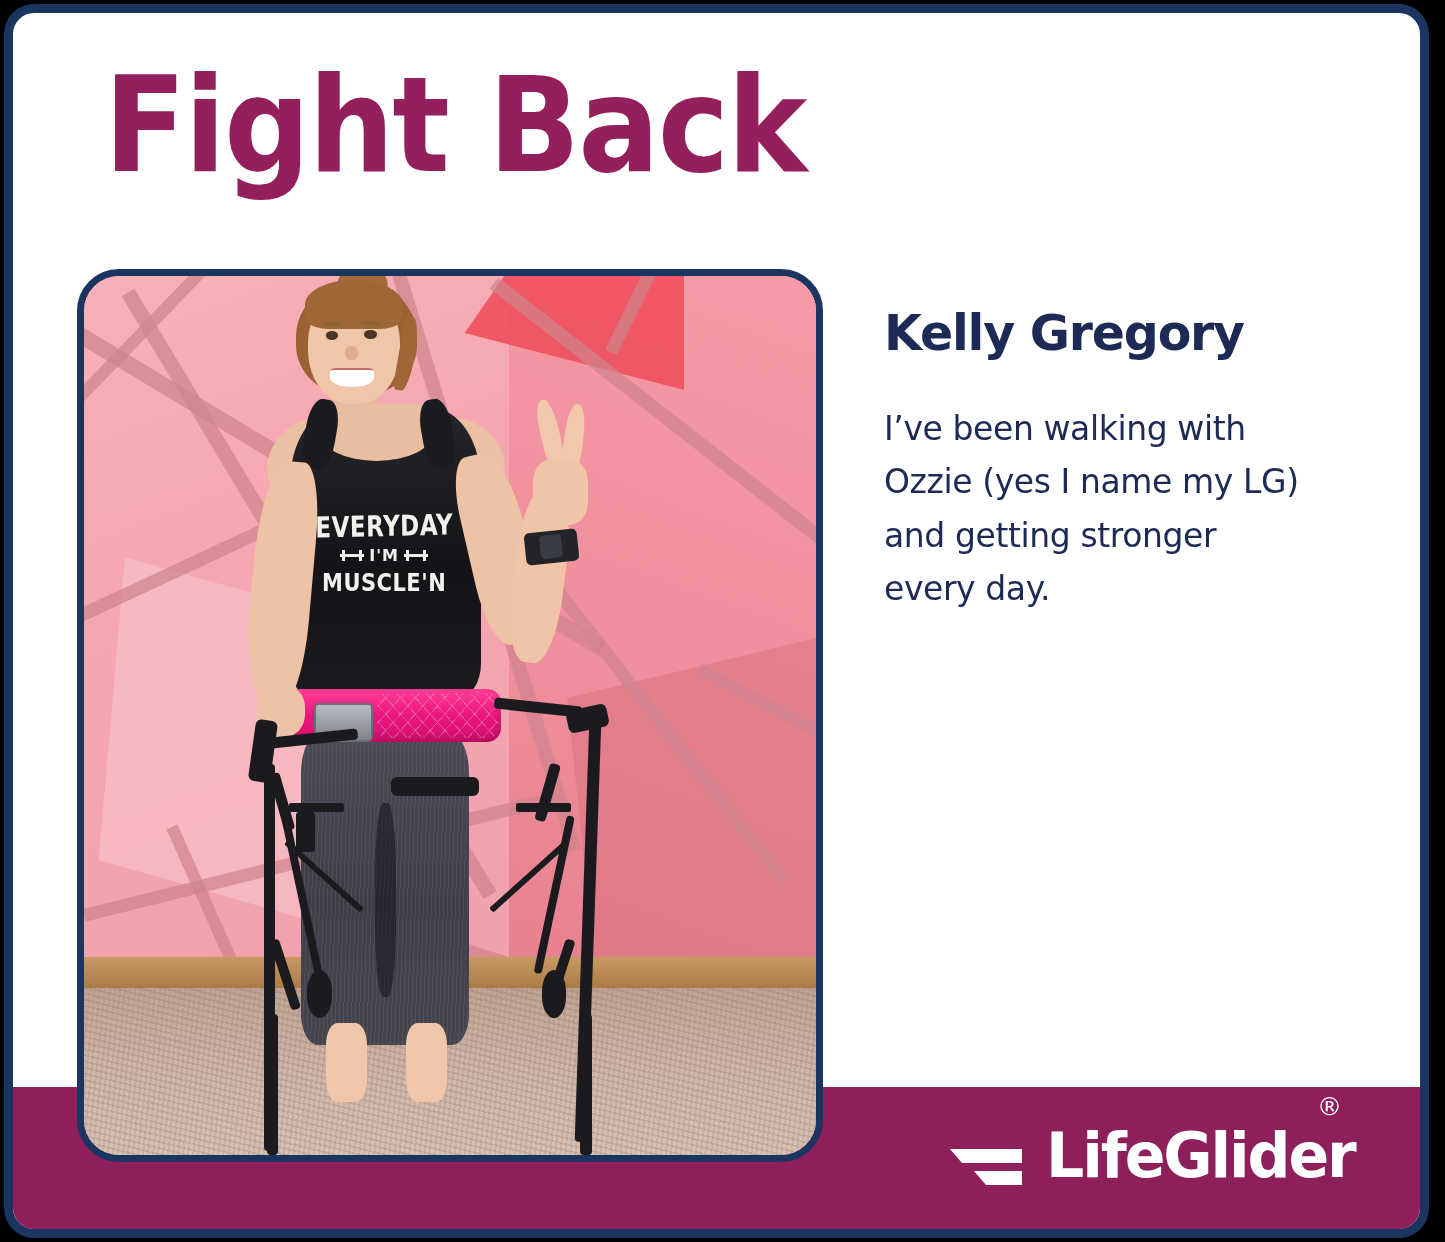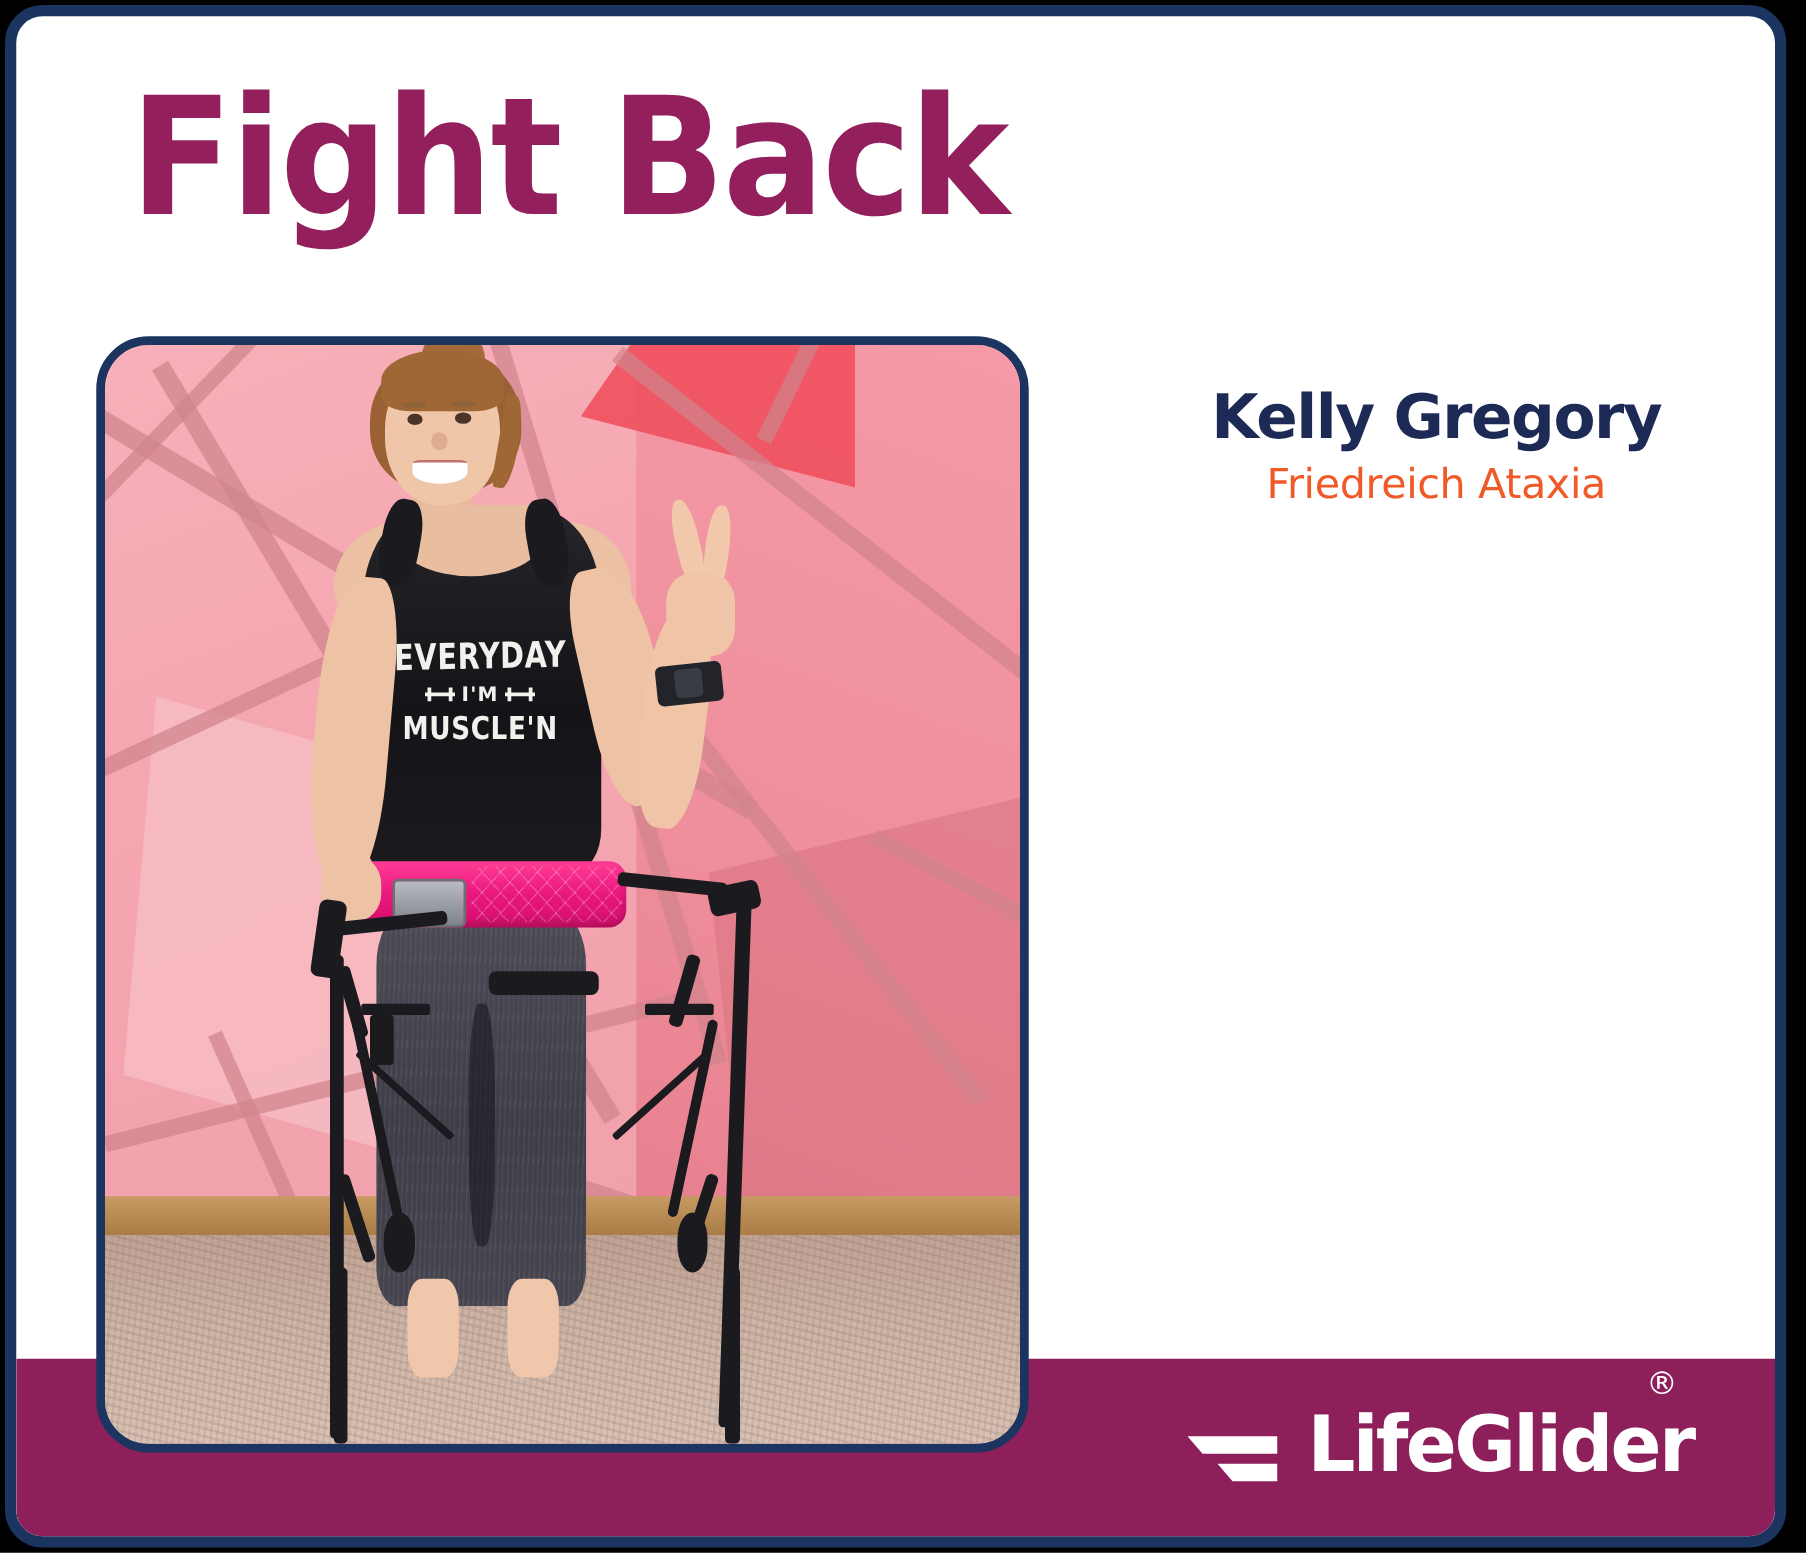--- a/index.html
+++ b/index.html
@@ -327,21 +327,20 @@
   .leg-fr { left: 67.8%; top: 84.0%; width: 1.6%; height: 16%; }
   .leg-diag-l { left: 26.0%; top: 75.0%; width: 10%; height: 1.1%; transform: rotate(72deg); transform-origin: left center; }
   .leg-diag-r { left: 66.5%; top: 75.0%; width: 10%; height: 1.1%; transform: rotate(108deg); transform-origin: left center; }
 
   
   .info {
     position: absolute;
     left: 871px;
     top: 296px;
     width: 530px;
-    text-align: center;
   }
   .person-name {
     font-family: "DejaVu Sans", sans-serif;
     font-weight: 700;
     font-size: 49px;
     line-height: 1.04;
     letter-spacing: -1.2px;
     color: #1c2a55;
     margin: 0;
   }
@@ -523,21 +522,24 @@
         <div class="w-part wheel-r"></div>
         <div class="w-part leg-fl"></div>
         <div class="w-part leg-fr"></div>
       </div>
 
     </div>
   </div>
 
   <div class="info">
     <h2 class="person-name">Kelly Gregory</h2>
-    <p class="condition">Friedreich Ataxia</p>
+    <p class="quote p1">I’ve been walking with
+Ozzie (yes I name my LG)
+and getting stronger
+every day.</p>
   </div>
 
   <div class="logo">
     <div class="logo-mark">
       <svg viewBox="0 0 72 54" width="72" height="54" aria-hidden="true">
         <path d="M0 10 L72 10 L72 24 L12 24 Z" fill="#ffffff"></path>
         <path d="M24 32 L72 32 L72 46 L36 46 Z" fill="#ffffff"></path>
       </svg>
     </div>
     <div class="logo-word">LifeGlider</div>

